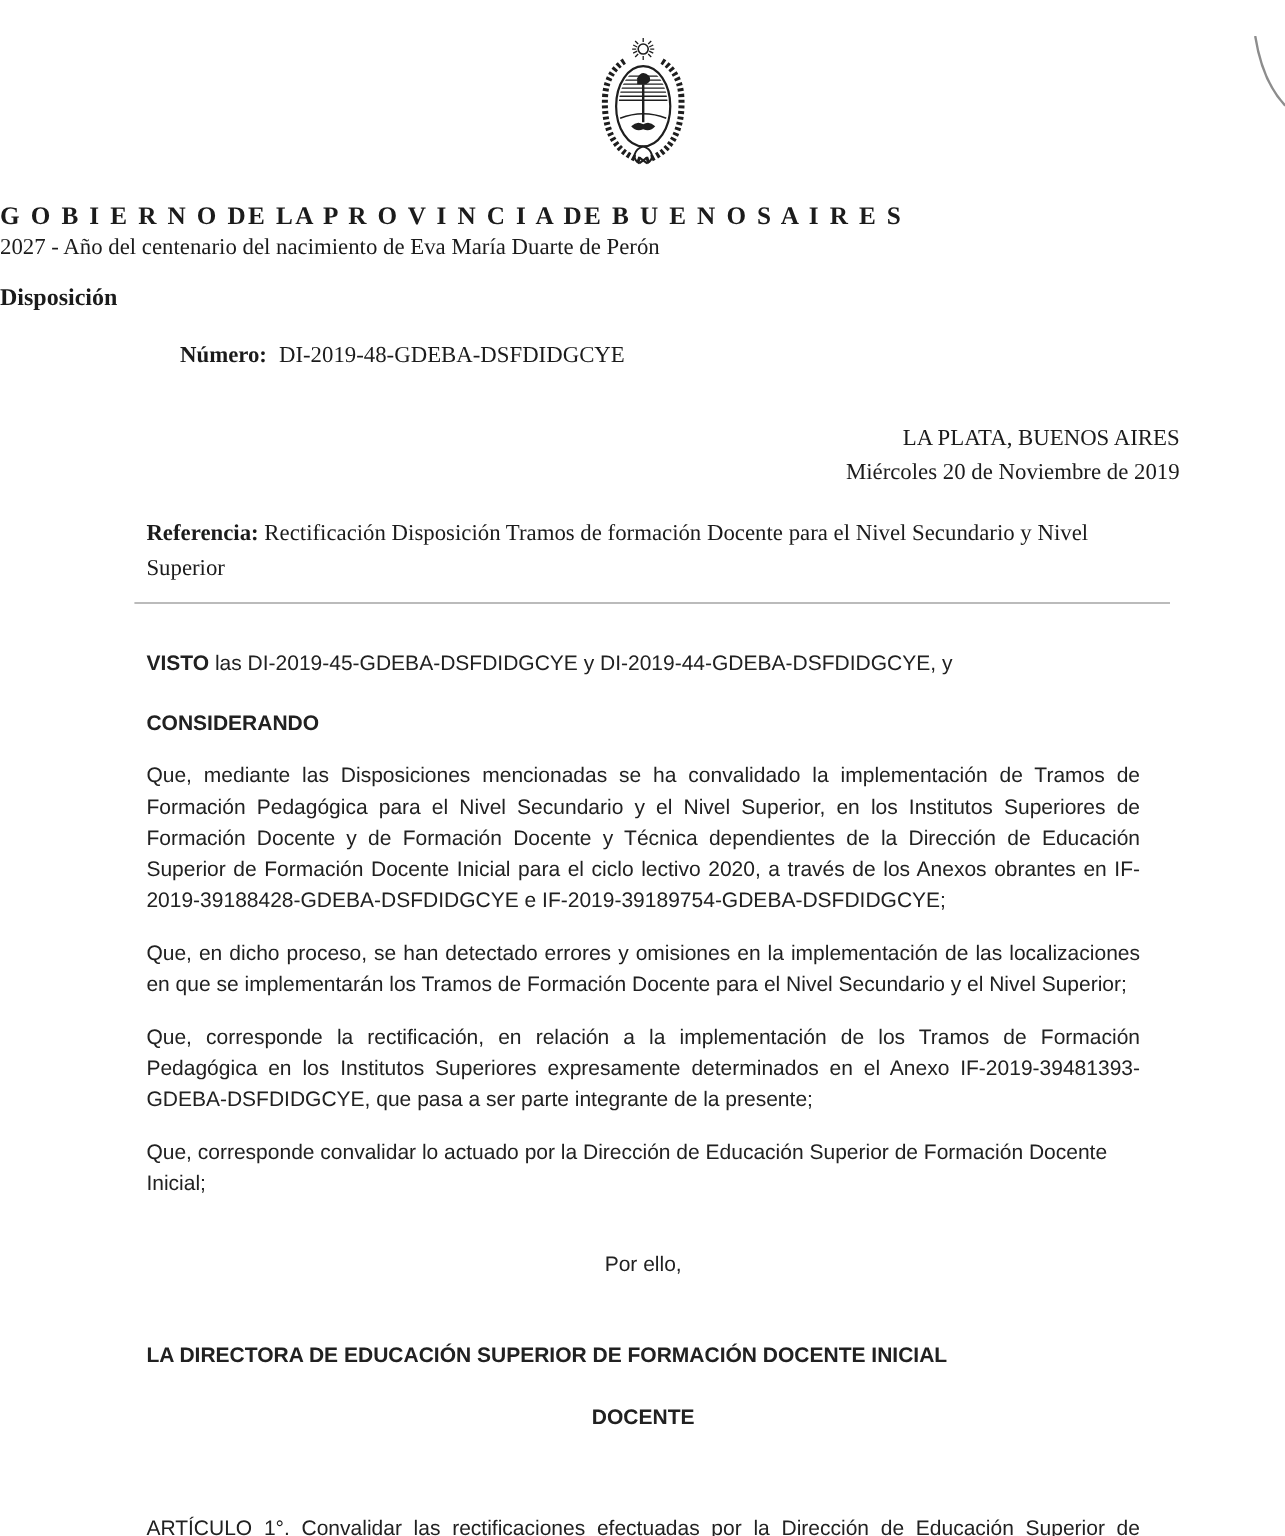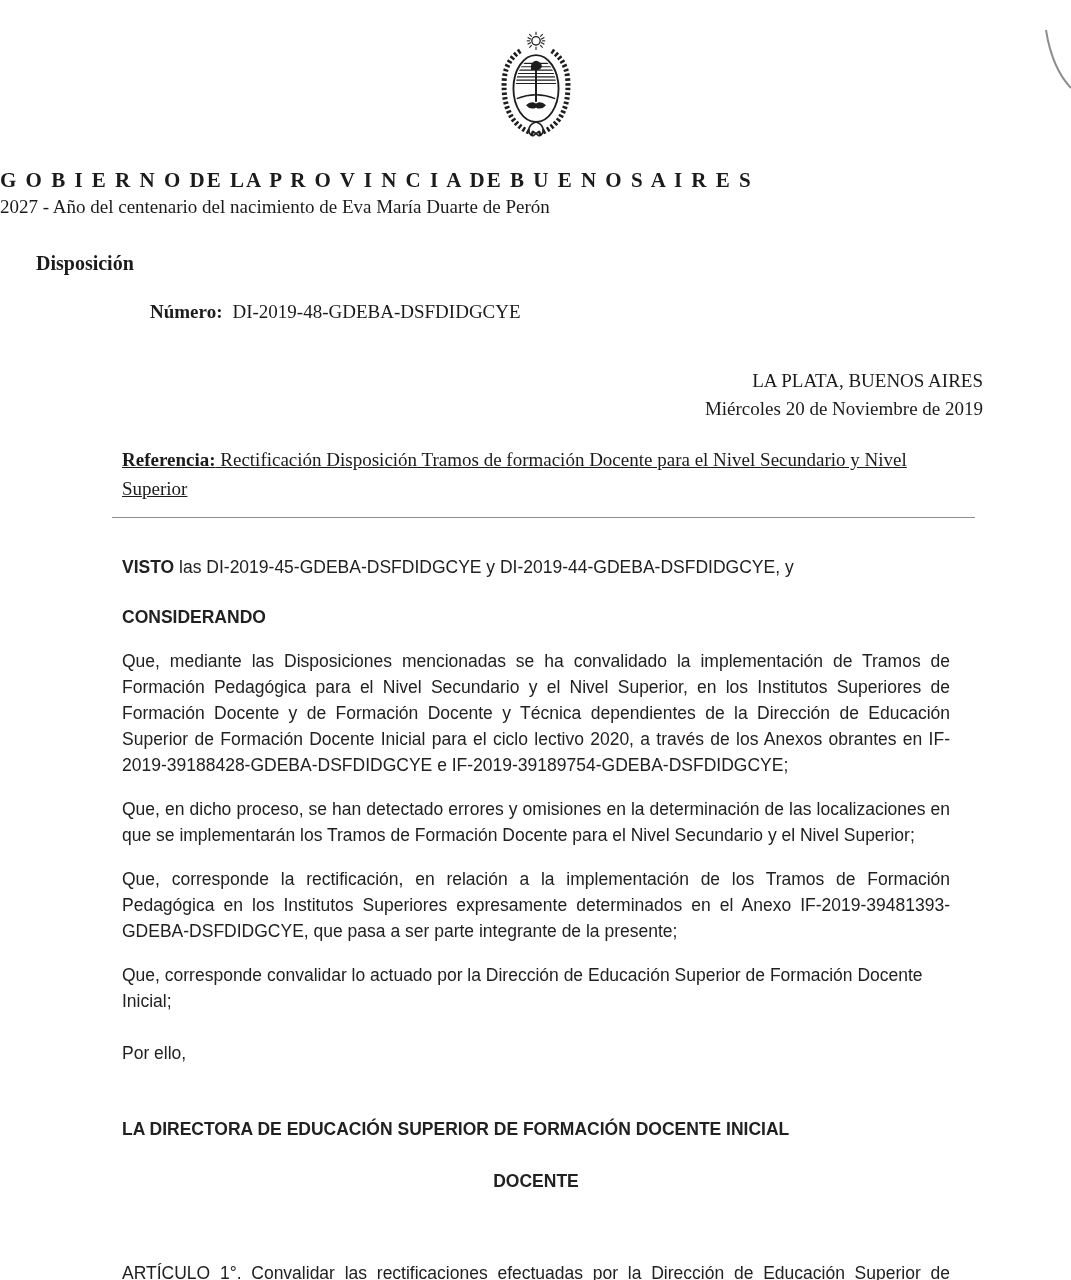--- a/index.html
+++ b/index.html
@@ -16,50 +16,50 @@
   .corner-arc { position: absolute; top: 0; right: 0; width: 42px; height: 62px; }
 
   .crest-wrap { margin-top: 30px; text-align: center; height: 112px; }
 
   .header-block { margin-top: 26px; }
   .gov-line {
     font-size: 21px; font-weight: bold; letter-spacing: 2px;
     font-family: "Liberation Serif", serif;
   }
   .motto-line { font-size: 19px; margin-top: 3px; }
-  .doc-type { font-size: 20px; font-weight: bold; margin-top: 34px; padding-left: 36px; }
+  .doc-type { font-size: 20px; font-weight: bold; margin-top: 19px; }
 
   .content { margin-left: 122px; margin-right: 121px; }
 
   .numero-line { margin-top: 26px; font-size: 19px; }
   .numero-line .lbl { font-weight: bold; margin-left: 28px; }
   .numero-line .val { margin-left: 10px; }
 
   .place-date { margin-top: 44px; text-align: right; padding-right: 0px; font-size: 19px; line-height: 1.45; }
   .place-date { margin-right: -33px; } 
 
-  .referencia { margin-top: 24px; font-size: 19px; line-height: 1.5; max-width: 828px; text-decoration: underline; }
+  .referencia { margin-top: 24px; font-size: 19px; line-height: 1.5; max-width: 828px; }
   .referencia .lbl { font-weight: bold; }
 
   .rule {
     border: none; border-top: 1.6px solid #8f8f8f;
     margin: 14px 0 0 -10px; width: 863px; height: 0;
   }
 
   .body-sans { font-family: "Liberation Sans", sans-serif; font-size: 17.5px; line-height: 26px; color: #212121; }
 
   .visto { margin-top: 36px; }
   .visto .lbl { font-weight: bold; margin-top: 20px; }
 
   .considerando-h { margin-top: 24px; font-weight: bold; }
 
   .para { margin-top: 18px; text-align: justify; }
   .para-plain { margin-top: 4px; }
 
-  .por-ello { margin-top: 26px; }
+  .por-ello { margin-top: 41px; text-align: center; }
 
   .authority { margin-top: 50px; text-align: left; font-weight: bold; }
   .dispone { margin-top: 26px; text-align: center; font-weight: bold; }
 
   .articulo { margin-top: 66px; text-align: justify; }
 </style>
 </head>
 <body>
 
 <div class="page">
@@ -142,21 +142,21 @@
     <hr class="rule">
 
     <div class="body-sans">
       <div class="visto">
         <span class="lbl">VISTO</span><span> las DI-2019-45-GDEBA-DSFDIDGCYE y DI-2019-44-GDEBA-DSFDIDGCYE, y</span>
       </div>
 
       <div class="considerando-h">CONSIDERANDO</div>
 
       <p class="para">Que, mediante las Disposiciones mencionadas se ha convalidado la implementación de Tramos de Formación Pedagógica para el Nivel Secundario y el Nivel Superior, en los Institutos Superiores de Formación Docente y de Formación Docente y Técnica dependientes de la Dirección de Educación Superior de Formación Docente Inicial para el ciclo lectivo 2020, a través de los Anexos obrantes en IF-2019-39188428-GDEBA-DSFDIDGCYE e IF-2019-39189754-GDEBA-DSFDIDGCYE;</p>
-      <p class="para">Que, en dicho proceso, se han detectado errores y omisiones en la determinación de las localizaciones en que se implementarán los Tramos de Formación Docente para el Nivel Secundario y el Nivel Superior;</p>
+      <p class="para">Que, en dicho proceso, se han detectado errores y omisiones en la implementación de las localizaciones en que se implementarán los Tramos de Formación Docente para el Nivel Secundario y el Nivel Superior;</p>
       <p class="para">Que, corresponde la rectificación, en relación a la implementación de los Tramos de Formación Pedagógica en los Institutos Superiores expresamente determinados en el Anexo IF-2019-39481393-GDEBA-DSFDIDGCYE, que pasa a ser parte integrante de la presente;</p>
       <p class="para-plain">Que, corresponde convalidar lo actuado por la Dirección de Educación Superior de Formación Docente Inicial;</p>
 
       <p class="por-ello">Por ello,</p>
 
       <div class="authority">LA DIRECTORA DE EDUCACIÓN SUPERIOR DE FORMACIÓN DOCENTE INICIAL</div>
       <div class="dispone">DOCENTE</div>
 
       <p class="articulo">ARTÍCULO 1°. Convalidar las rectificaciones efectuadas por la Dirección de Educación Superior de Formación Docente Inicial para la implementación de Tramos de Formación Docente para el Nivel Secundario y el Nivel Superior, en los Institutos Superiores de Formación Docente y de Formación Docente y Técnica, expresamente</p>
     </div>

